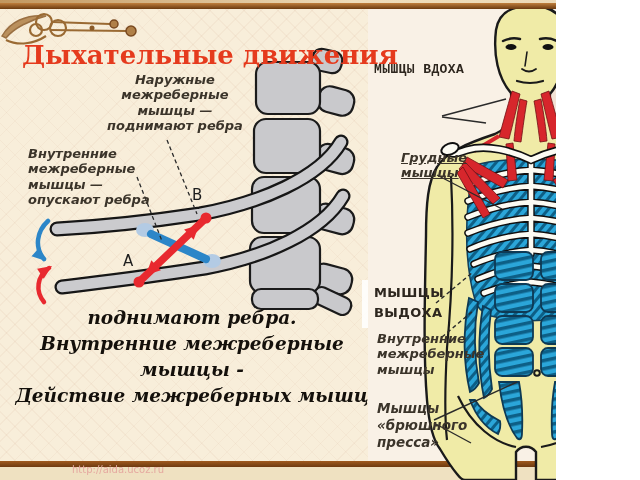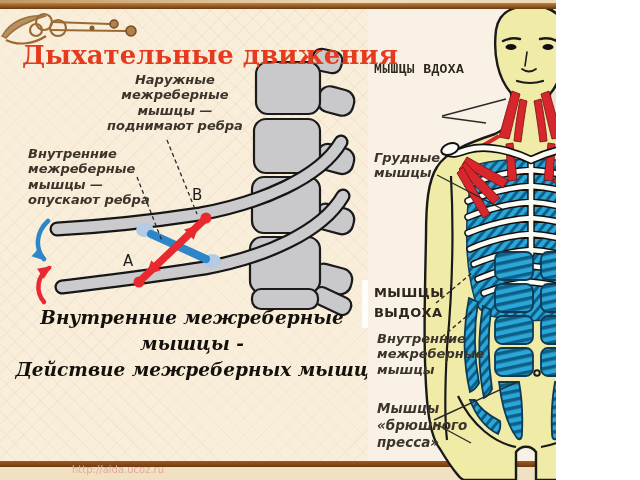--- a/index.html
+++ b/index.html
@@ -20,21 +20,21 @@
   .title{left:22px;top:40px;font:700 26px "DejaVu Serif",serif;color:#e53a1d;}
   .hand{font:italic 600 13px/1.18 "DejaVu Sans",sans-serif;color:#3b342a;}
   .hand-caps{font:700 13px/20px "DejaVu Sans",sans-serif;color:#2d261e;letter-spacing:.4px;}
   .ext-label{left:107px;top:72px;text-align:center;}
   .int-label{left:28px;top:146px;}
   .point{font:400 15px "DejaVu Sans",sans-serif;color:#1d1d1d;}
   .pt-a{left:123px;top:252px;}
   .pt-b{left:192px;top:186px;}
   .lbl-inhale{left:374px;top:60px;font-family:Liberation Mono, monospace;}
   .lbl-neck{left:377px;top:106px;}
-  .lbl-chest{left:374px;top:150px;}
+  .lbl-chest{left:401px;top:150px;text-decoration:underline;}
   .lbl-exhale{left:374px;top:283px;}
   .lbl-intercostal{left:377px;top:331px;}
   .lbl-abs{left:377px;top:400px;font-size:13.5px;line-height:1.25;}
   .summary{position:absolute;left:6px;top:305px;width:372px;text-align:center;
     font:italic 700 18.5px/26px "DejaVu Serif",serif;color:#14100b;}
   .watermark{position:absolute;left:72px;top:464px;
     font:400 10px "DejaVu Sans",sans-serif;color:#e5a9a0;}
 </style>
 </head>
 <body>
@@ -250,19 +250,20 @@
   <div class="label hand-caps lbl-exhale">МЫШЦЫ
 ВЫДОХА</div>
   <div class="label hand lbl-intercostal">Внутренние
 межреберные
 мышцы</div>
   <div class="label hand lbl-abs">Мышцы
 «брюшного
 пресса»</div>
 
   <div class="summary">
+    <div>поднимают ребра.</div>
     <div>Внутренние межреберные мышцы -</div>
     <div>Действие межреберных мышц</div>
 
   </div>
 
   <div class="watermark">http://aida.ucoz.ru</div>
 </div>
 
 </body></html>

